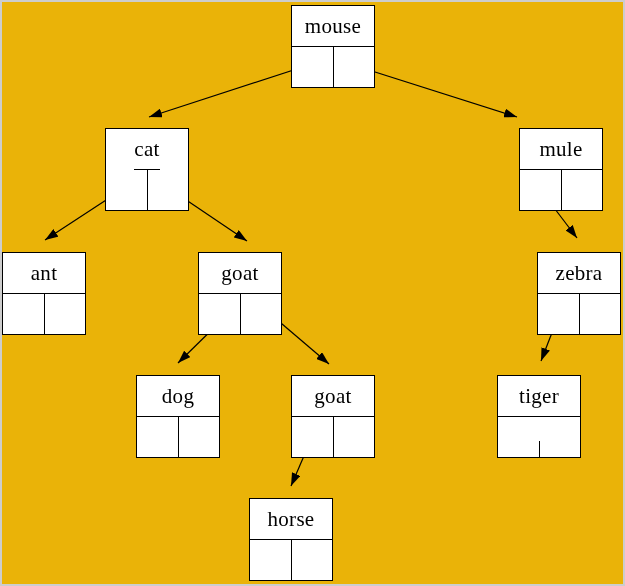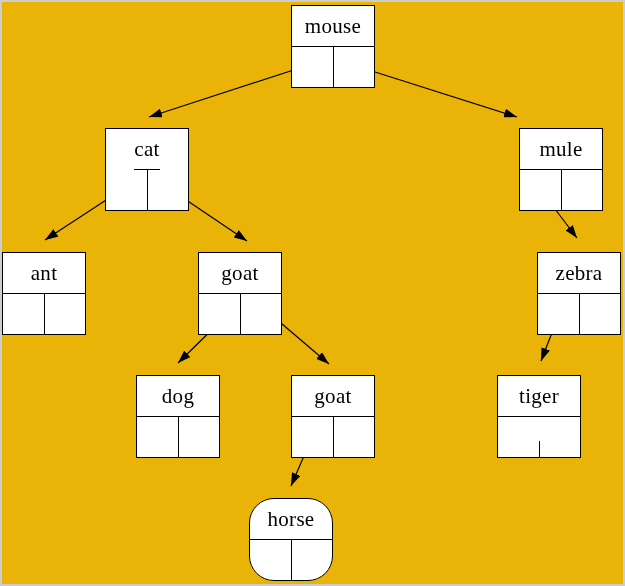--- a/index.html
+++ b/index.html
@@ -116,21 +116,21 @@
           <div class="cell right"></div>
         </div>
       </div>
       <div class="node" style="left: 497px; top: 375px; gap: 24px;">
         <div class="label">tiger</div>
         <div class="cells">
           <div class="cell left"></div>
           <div class="cell right"></div>
         </div>
       </div>
-      <div class="node" style="left: 249px; top: 498px; border-radius: 25px;">
+      <div class="node" style="left: 249px; top: 498px;">
         <div class="label">horse</div>
         <div class="cells">
           <div class="cell left"></div>
           <div class="cell right"></div>
         </div>
       </div>
     </div>
   <div class="frame"></div>
 </div>
 

